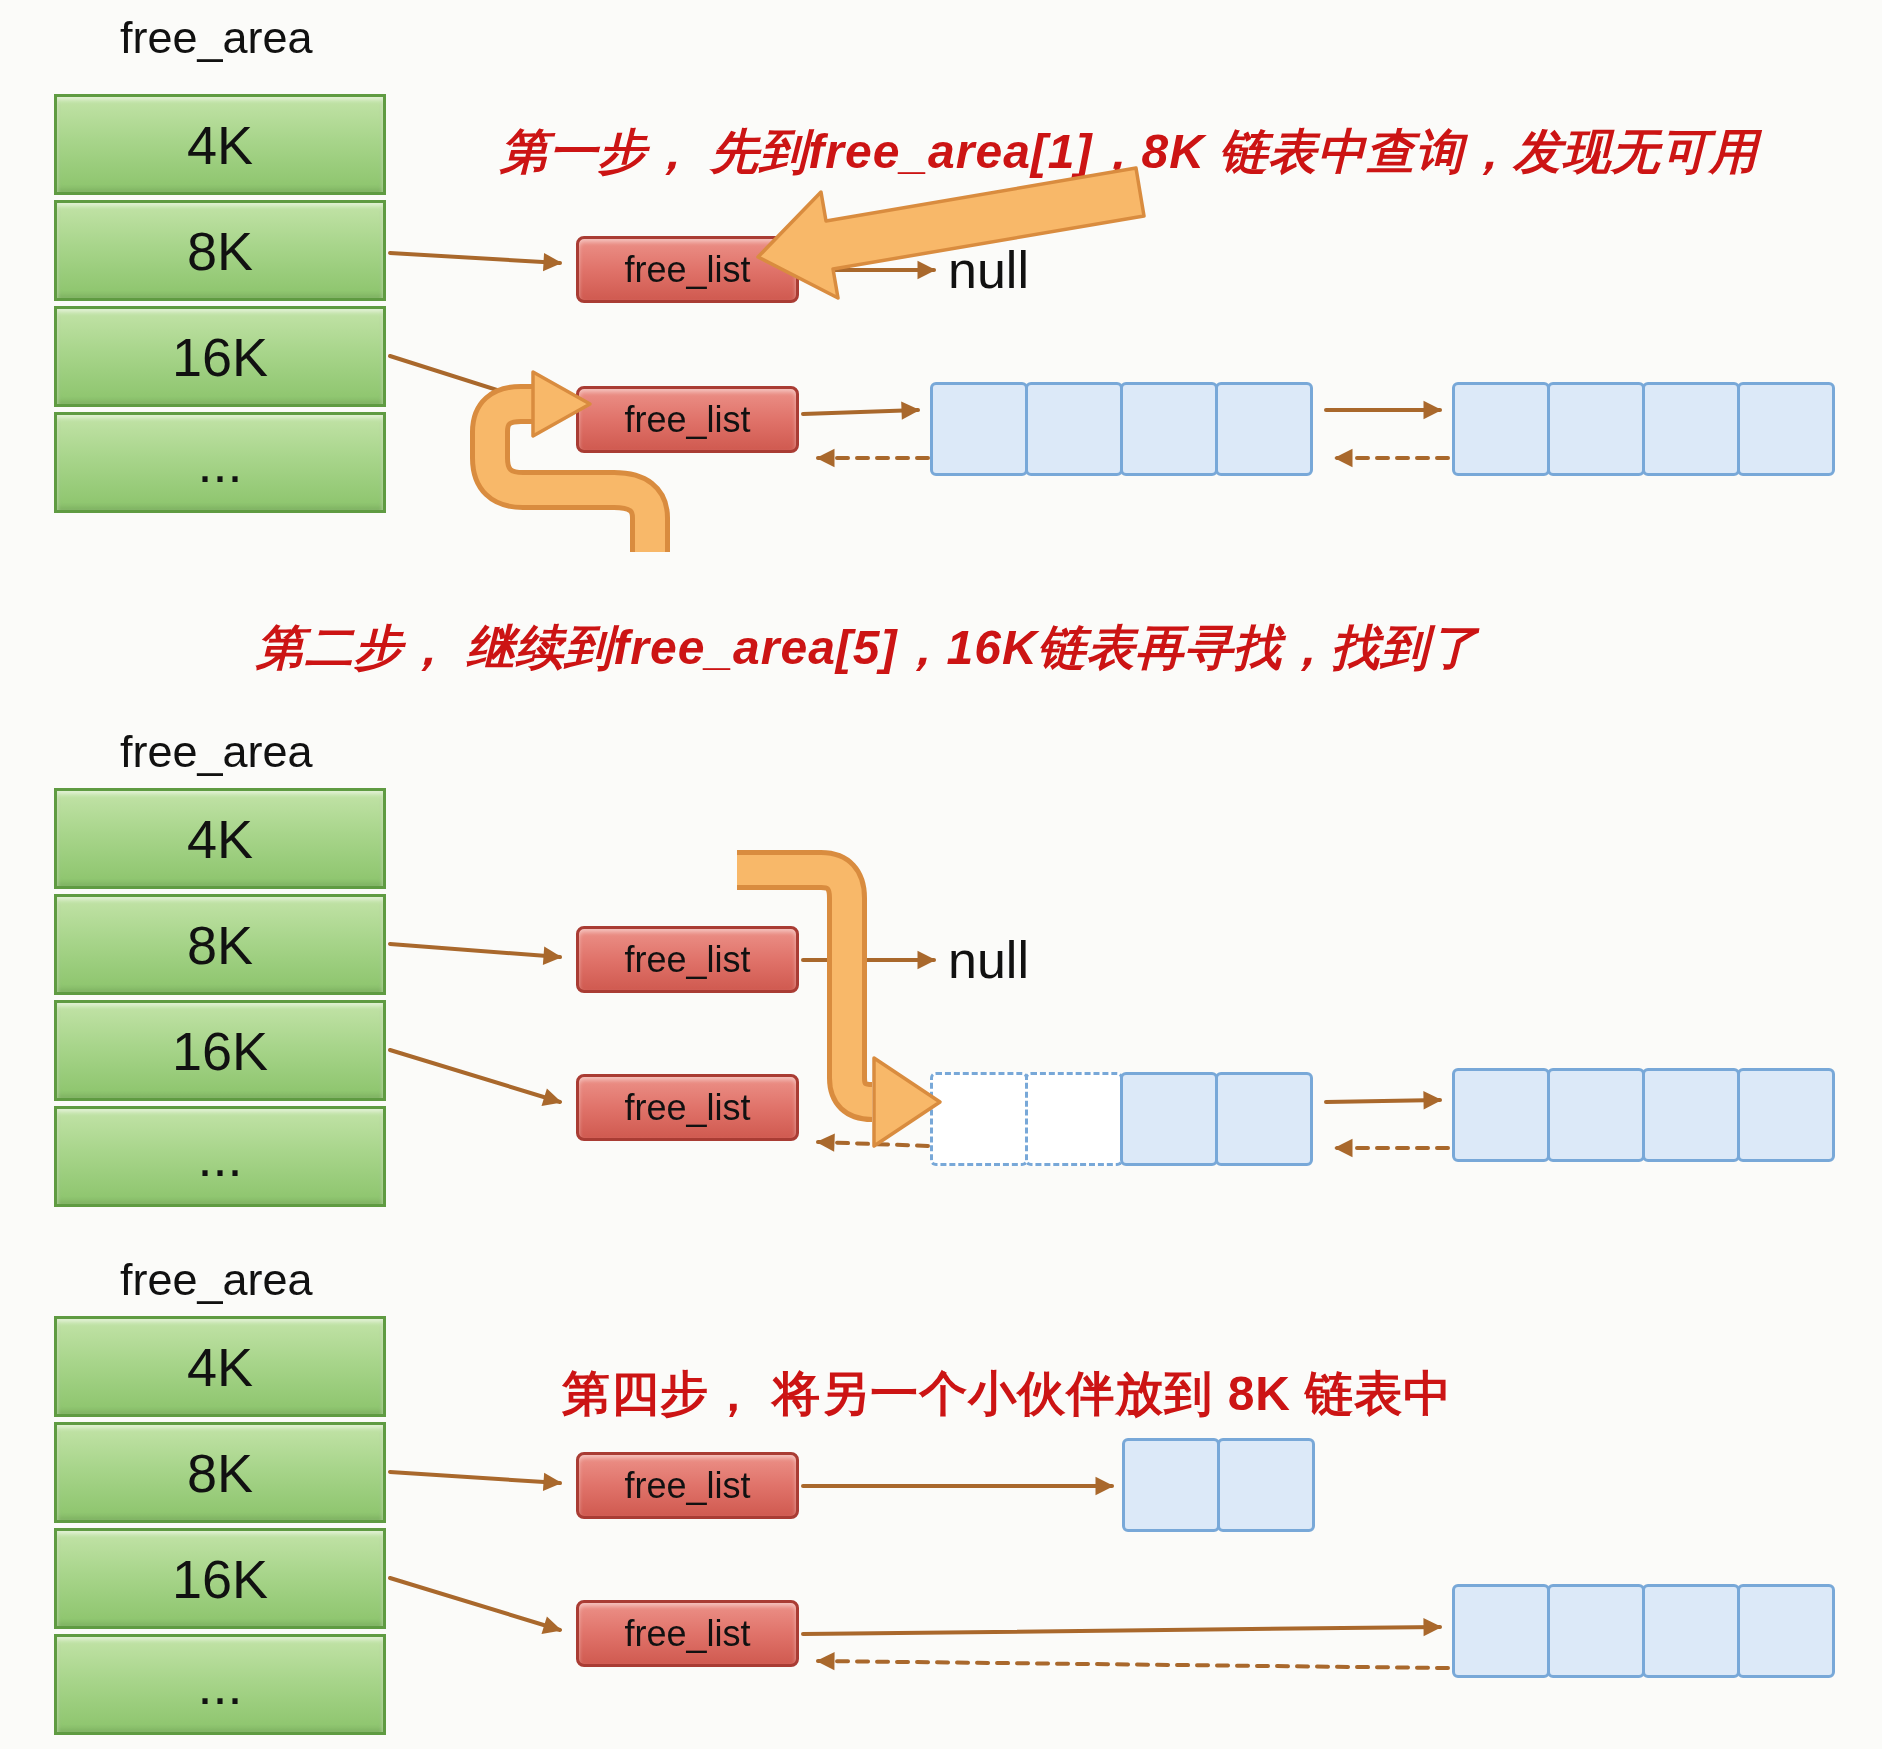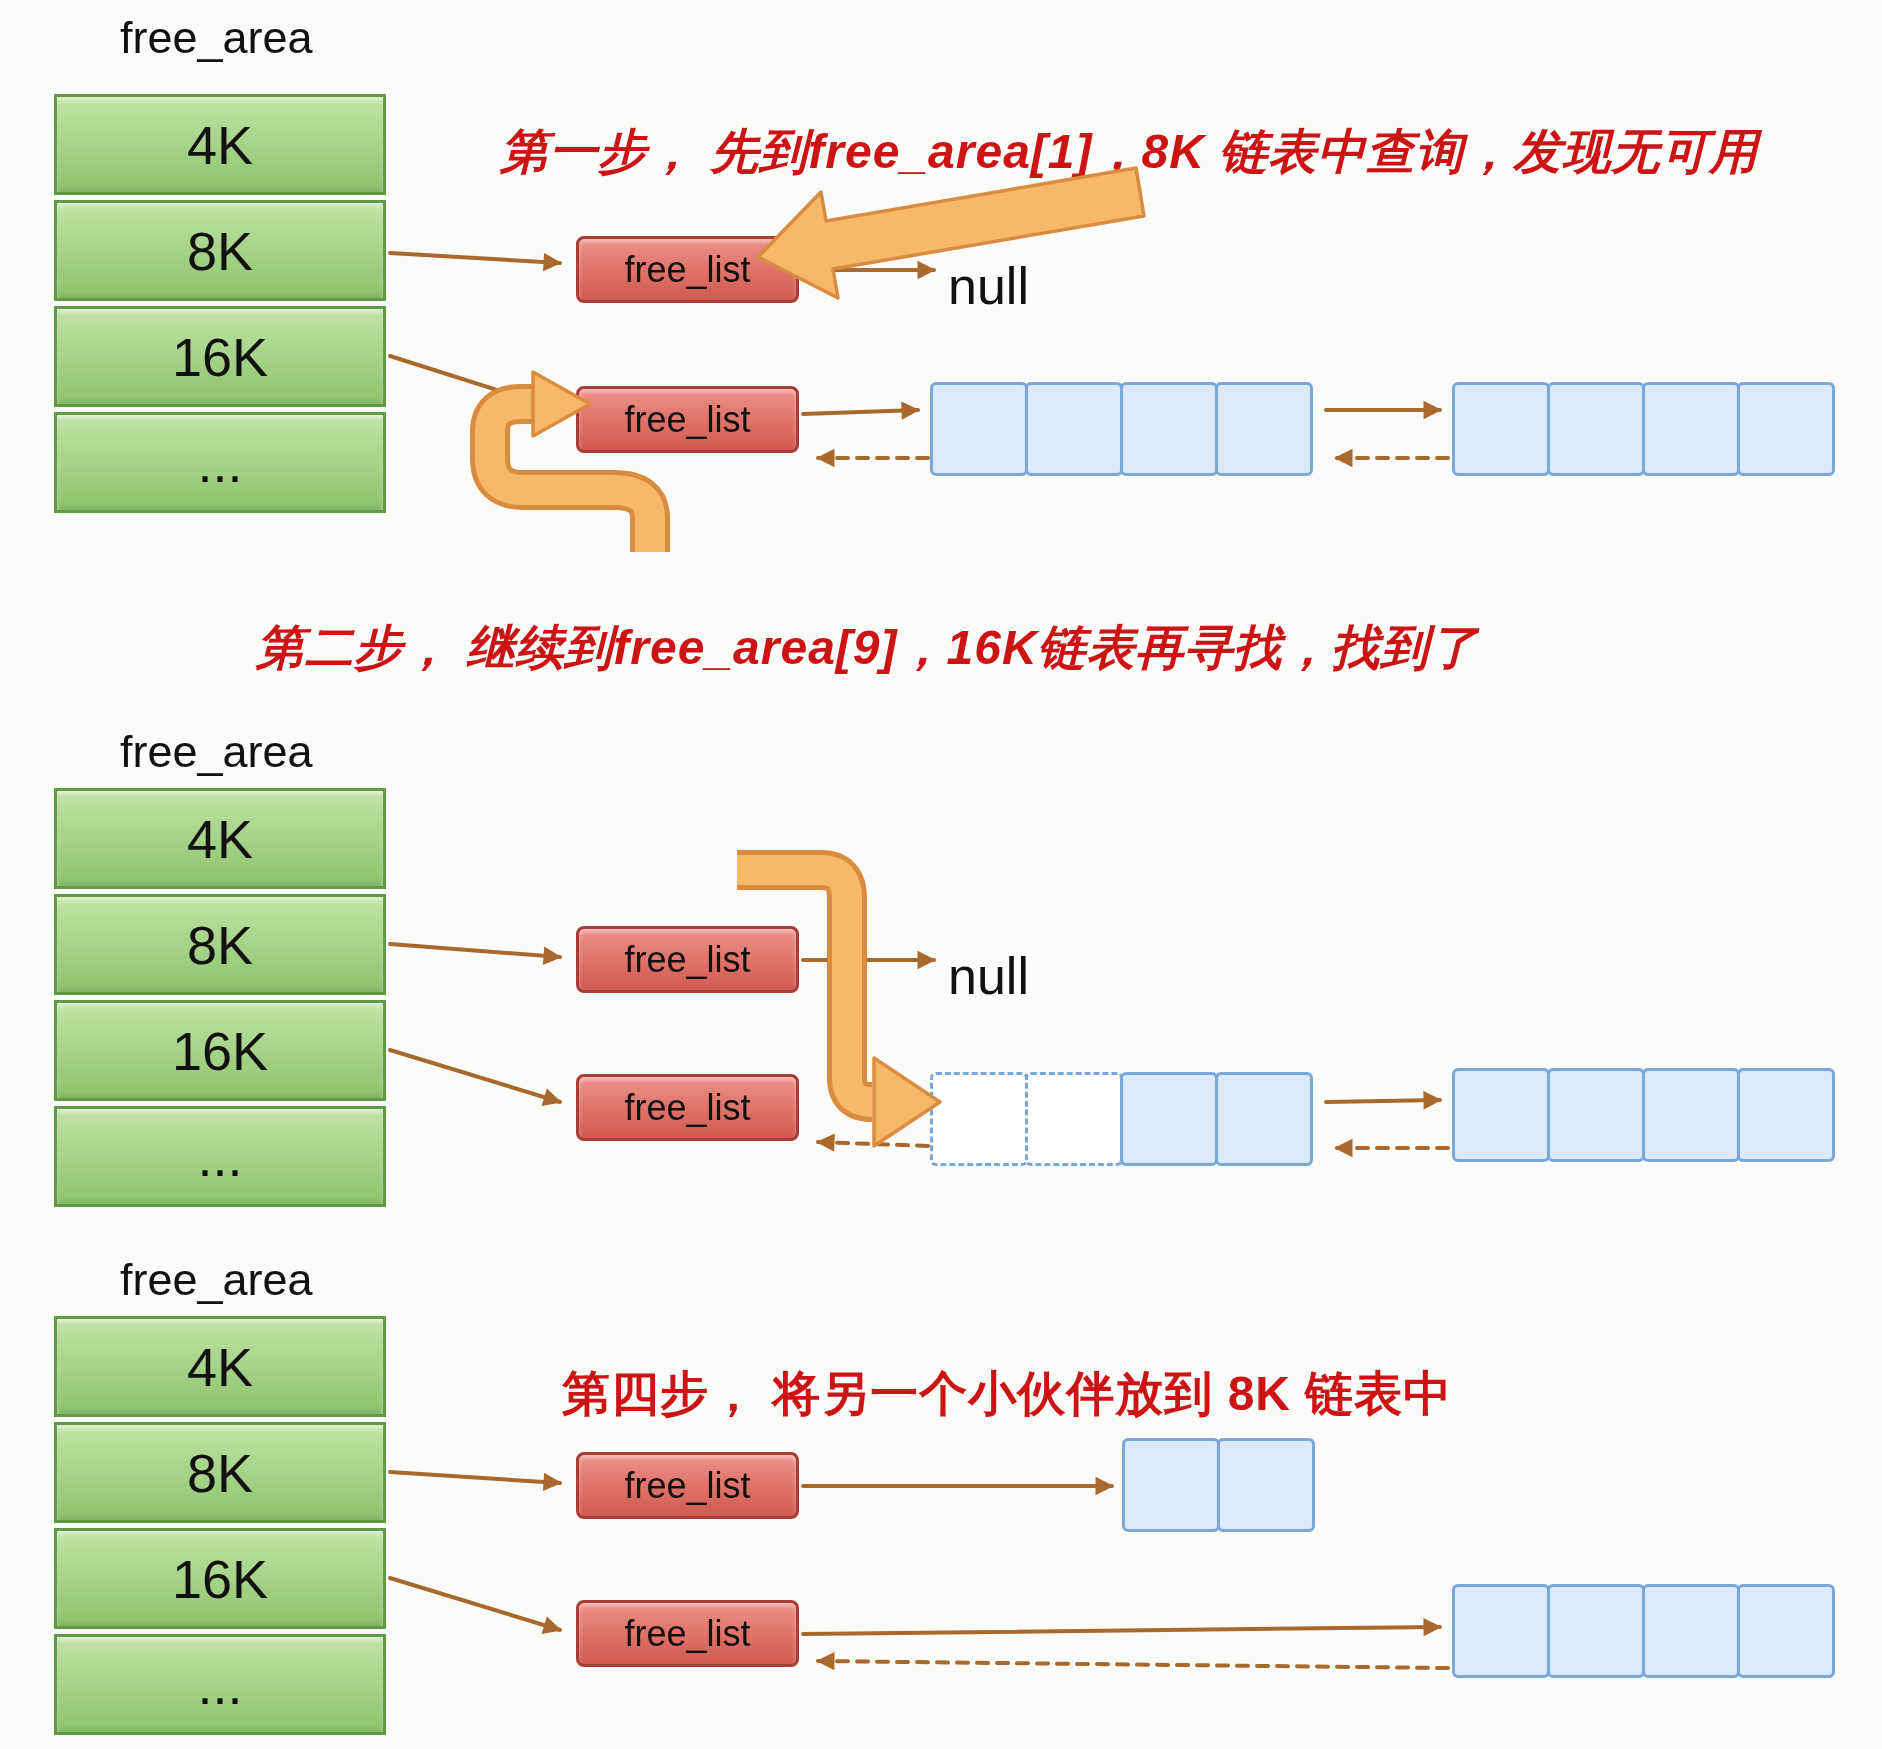--- a/index.html
+++ b/index.html
@@ -58,21 +58,21 @@
   .annotation {
     font-size: 48px;
     font-weight: bold;
     color: var(--annotation-red, #cc1414);
     white-space: nowrap;
     letter-spacing: 1px;
     z-index: 2;
     margin-top: 24px;
   }
   .annotation.italic { font-style: italic; }
-  .null-label { font-size: 52px; color: var(--text, #111111); margin-top: 16px; }
+  .null-label { font-size: 52px; color: var(--text, #111111); }
   .cells { display: flex; z-index: 1; }
   .cell {
     width: 98px;
     height: 94px;
     background: var(--blue-fill, #dce9f8);
     border: 3px solid var(--blue-border, #78a8d8);
     border-radius: 6px;
     margin-left: -3px;
   }
   .cell:first-child { margin-left: 0; }
@@ -169,21 +169,21 @@
     <div class="cell"></div>
   </div>
 
   <div class="abs cells" style="left:1452px; top:382px">
     <div class="cell"></div>
     <div class="cell"></div>
     <div class="cell"></div>
     <div class="cell"></div>
   </div>
 
-  <div class="abs annotation italic" style="left:256px; top:592px">第二步， 继续到free_area[9]，16K链表再寻找，找到了</div>
+  <div class="abs annotation italic" style="left:256px; top:592px">第二步， 继续到free_area[5]，16K链表再寻找，找到了</div>
 
   <div class="abs area-label" style="left:120px; top:726px">free_area</div>
 
   <div class="abs green-table" style="left:54px; top:788px">
     <div class="green-row">4K</div>
     <div class="green-row">8K</div>
     <div class="green-row">16K</div>
     <div class="green-row">...</div>
   </div>
 

